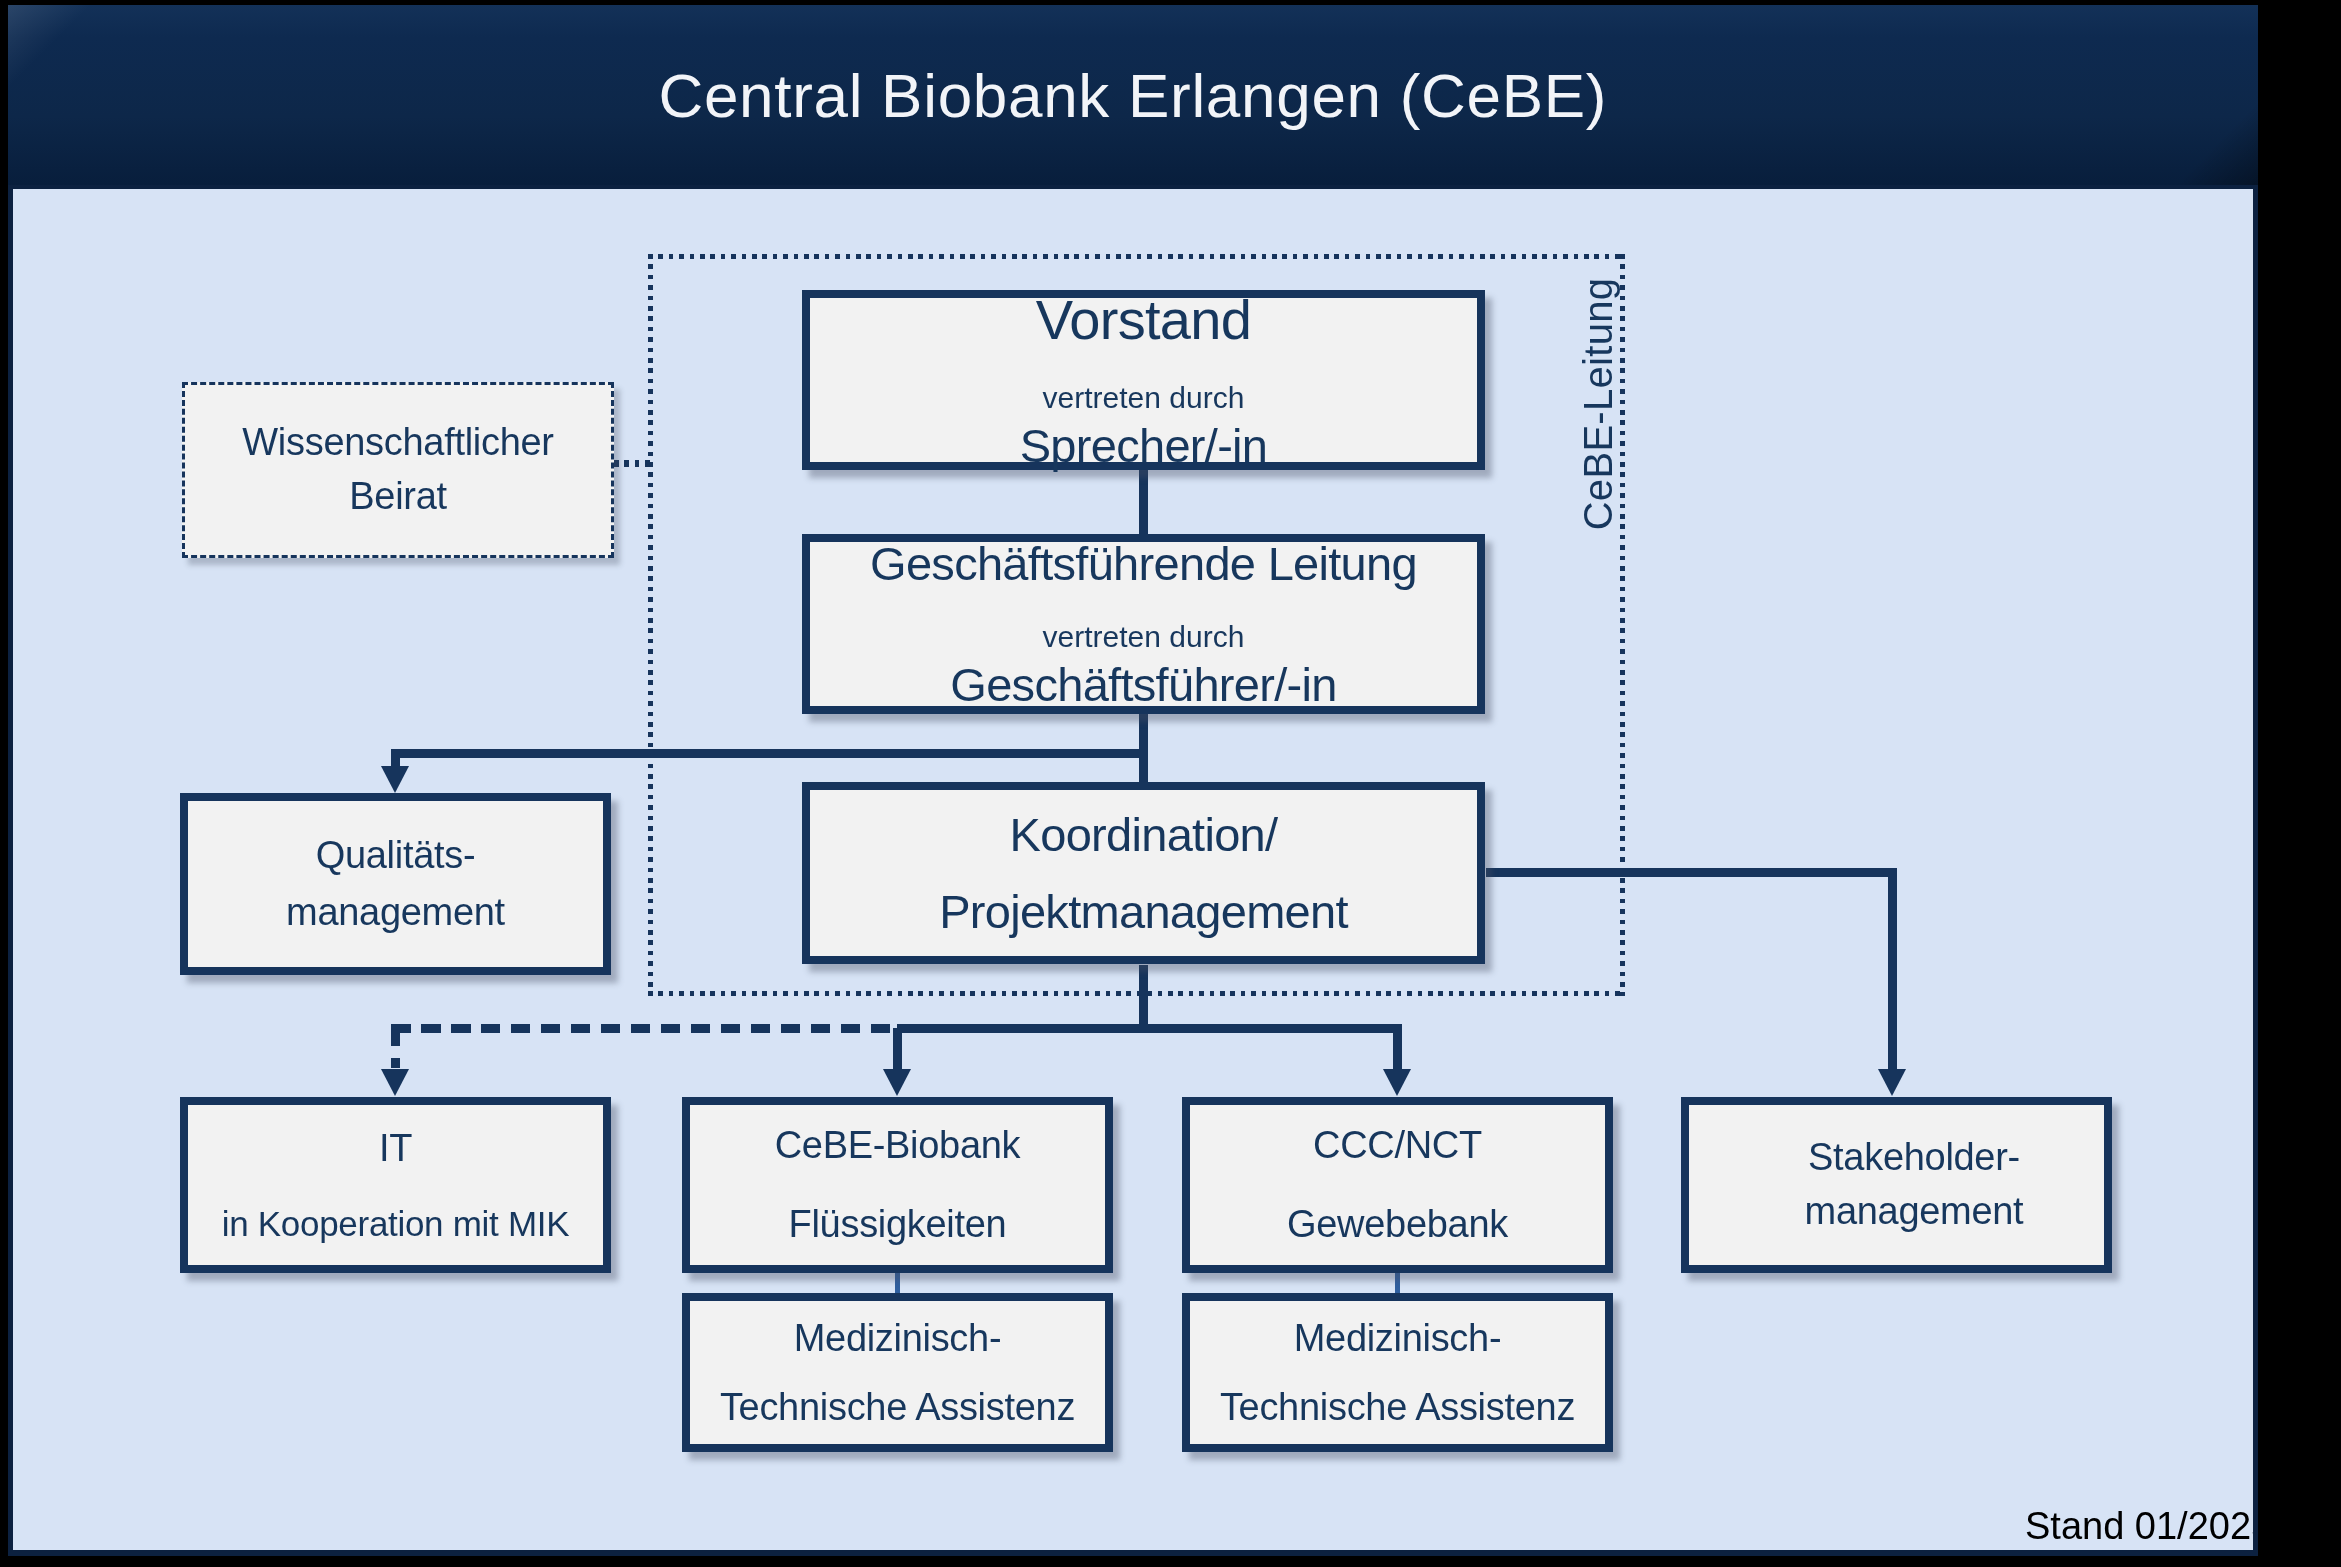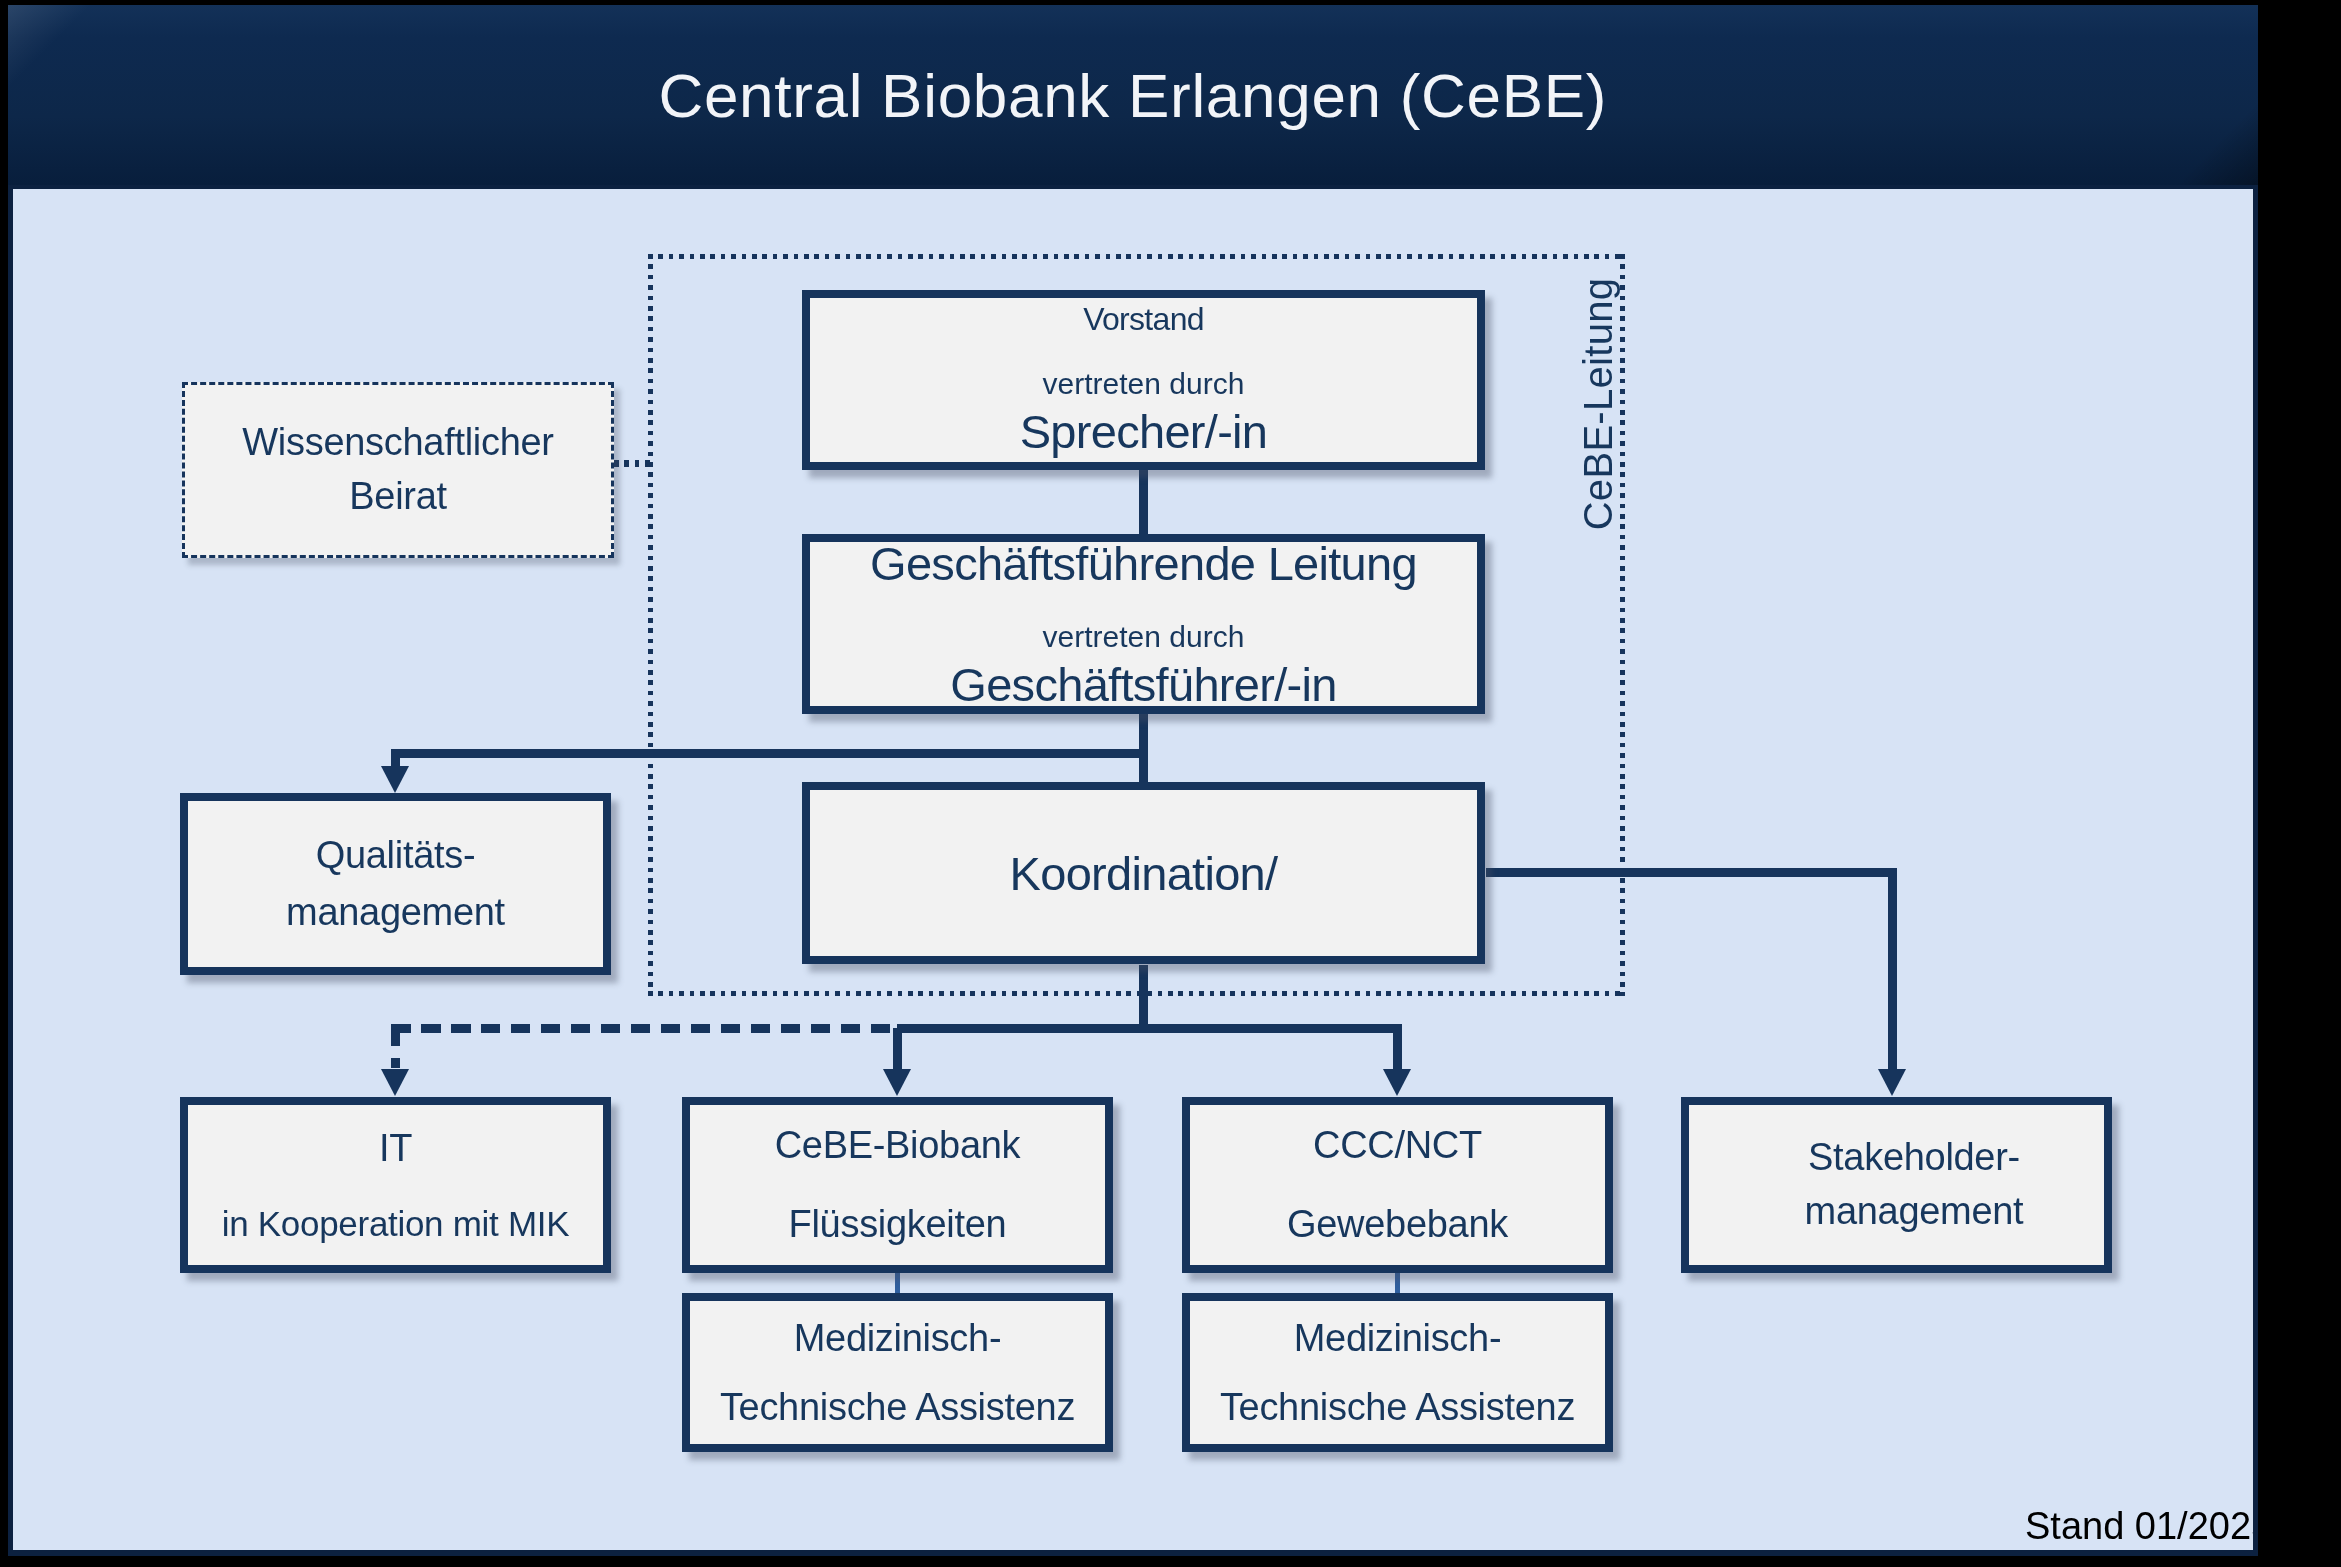--- a/index.html
+++ b/index.html
@@ -35,21 +35,21 @@
     color:#17375d;
   }
   .node{
     position:absolute;box-sizing:border-box;background:#f2f2f2;
     border:8.5px solid #16345c;
     display:flex;flex-direction:column;align-items:center;justify-content:center;
     text-align:center;color:#17375d;
     box-shadow:6.5px 7.8px 5.9px rgba(70,80,100,.38);
   }
   .node.dashed{border:3.9px dashed #16345c;box-shadow:5.9px 6.5px 5.2px rgba(70,80,100,.30);}
-  .big1{font-size:32px;letter-spacing:-0.7px;white-space:nowrap;}
+  .big1{font-size:56px;letter-spacing:-0.7px;white-space:nowrap;}
   .note{font-size:30px;margin-top:29px;white-space:nowrap;}
   .big2{font-size:47px;letter-spacing:-0.7px;margin-top:2.6px;white-space:nowrap;}
   .mid{font-size:38px;letter-spacing:-0.3px;white-space:nowrap;line-height:1.5;}
   .midgap{font-size:38px;letter-spacing:-0.3px;white-space:nowrap;}
   .gap52{margin-top:34px;}
   .gap56{margin-top:36px;}
   .gap40{margin-top:26px;}
   .tight{font-size:38px;letter-spacing:-0.3px;white-space:nowrap;line-height:1.42;}
   .itline2{font-size:35px;letter-spacing:-0.3px;white-space:nowrap;}
   
@@ -130,20 +130,21 @@
       </div>
 
       <div class="node" style="left:789px;top:345px;width:683px;height:180px;text-align:right;">
         <span class="big1" style="font-size:47px;">Geschäftsführende Leitung</span>
         <span class="note">vertreten durch</span>
         <span class="big2">Geschäftsführer/-in</span>
       </div>
 
       <div class="node" style="left:789px;top:593px;width:683px;height:182px;">
         <span class="big1" style="font-size:47px;text-align:center;">Koordination/</span>
+        <span class="big1" style="font-size:47px;margin-top:22px;">Projektmanagement</span>
       </div>
 
       <div class="node dashed" style="left:169px;top:193px;width:432px;height:176px;">
         <span class="tight">Wissenschaftlicher</span>
         <span class="tight">Beirat</span>
       </div>
 
       <div class="node" style="left:167px;top:604px;width:431px;height:182px;">
         <span class="mid">Qualitäts-</span>
         <span class="mid">management</span>

